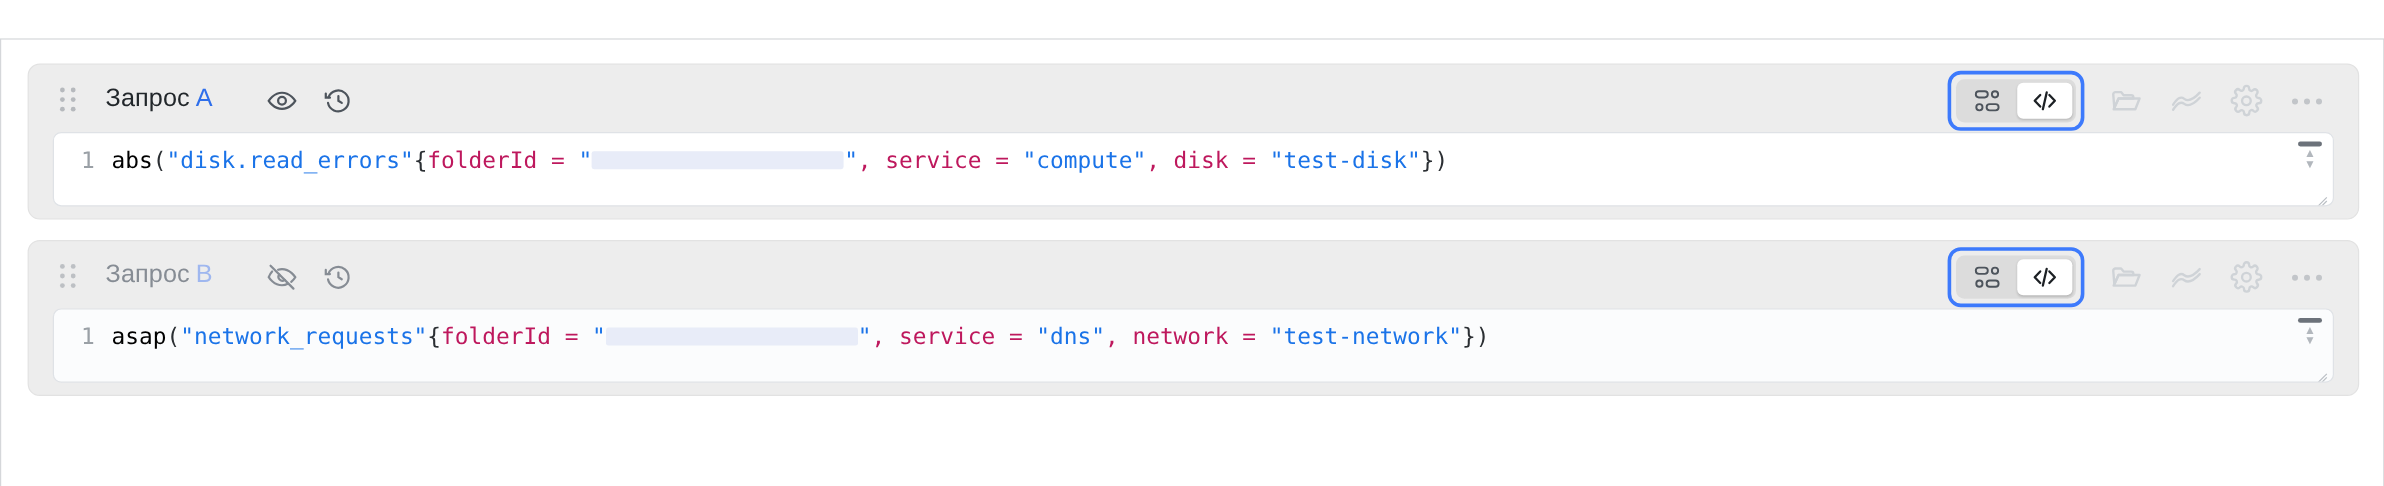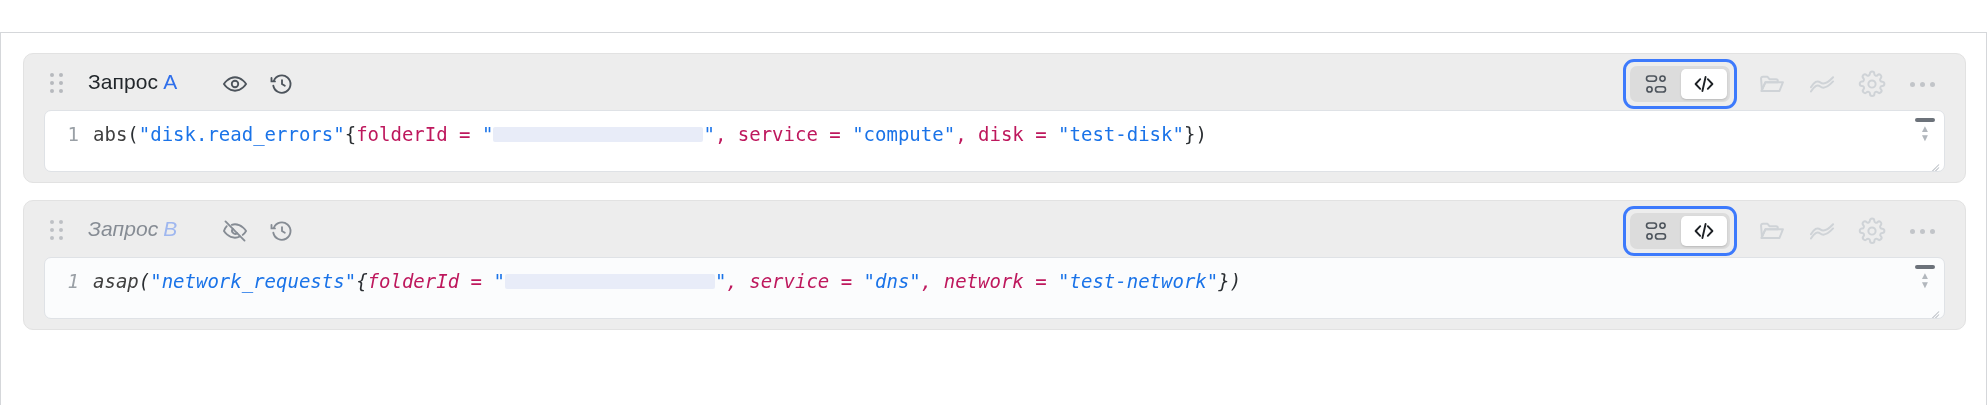--- a/index.html
+++ b/index.html
@@ -22,21 +22,21 @@
   
   .query-card {
     position: absolute;
     left: 22px;
     width: 1943px;
     background: #ededed;
     border-radius: 10px;
     border: 1px solid #e2e2e2;
   }
   .card-a { top: 20px;  height: 130px; }
-  .card-b { top: 167px; height: 130px; font-style: italic; }
+  .card-b { top: 167px; height: 130px; }
 
   
   .card-head {
     position: relative;
     height: 58px;
   }
   .drag-handle {
     position: absolute;
     left: 26px; top: 18px;
     width: 16px; height: 22px;
@@ -168,21 +168,21 @@
   }
   .gutter {
     width: 48px;
     text-align: right;
     padding-right: 14px;
     color: #9aa0a6;
     user-select: none;
     flex: none;
   }
   .code-line { color: #2b2f33; }
-  .tok-fn     { color: #404040; }
+  .tok-fn     { color: #000000; }
   .tok-str    { color: #1a73e8; }
   .tok-plain  { color: #be185d; }
   .tok-punct  { color: #2b2f33; }
   .redacted {
     display: inline-block;
     width: 210px;
     height: 15px;
     background: #e8ecf8;
     border-radius: 2px;
     vertical-align: -1px;

